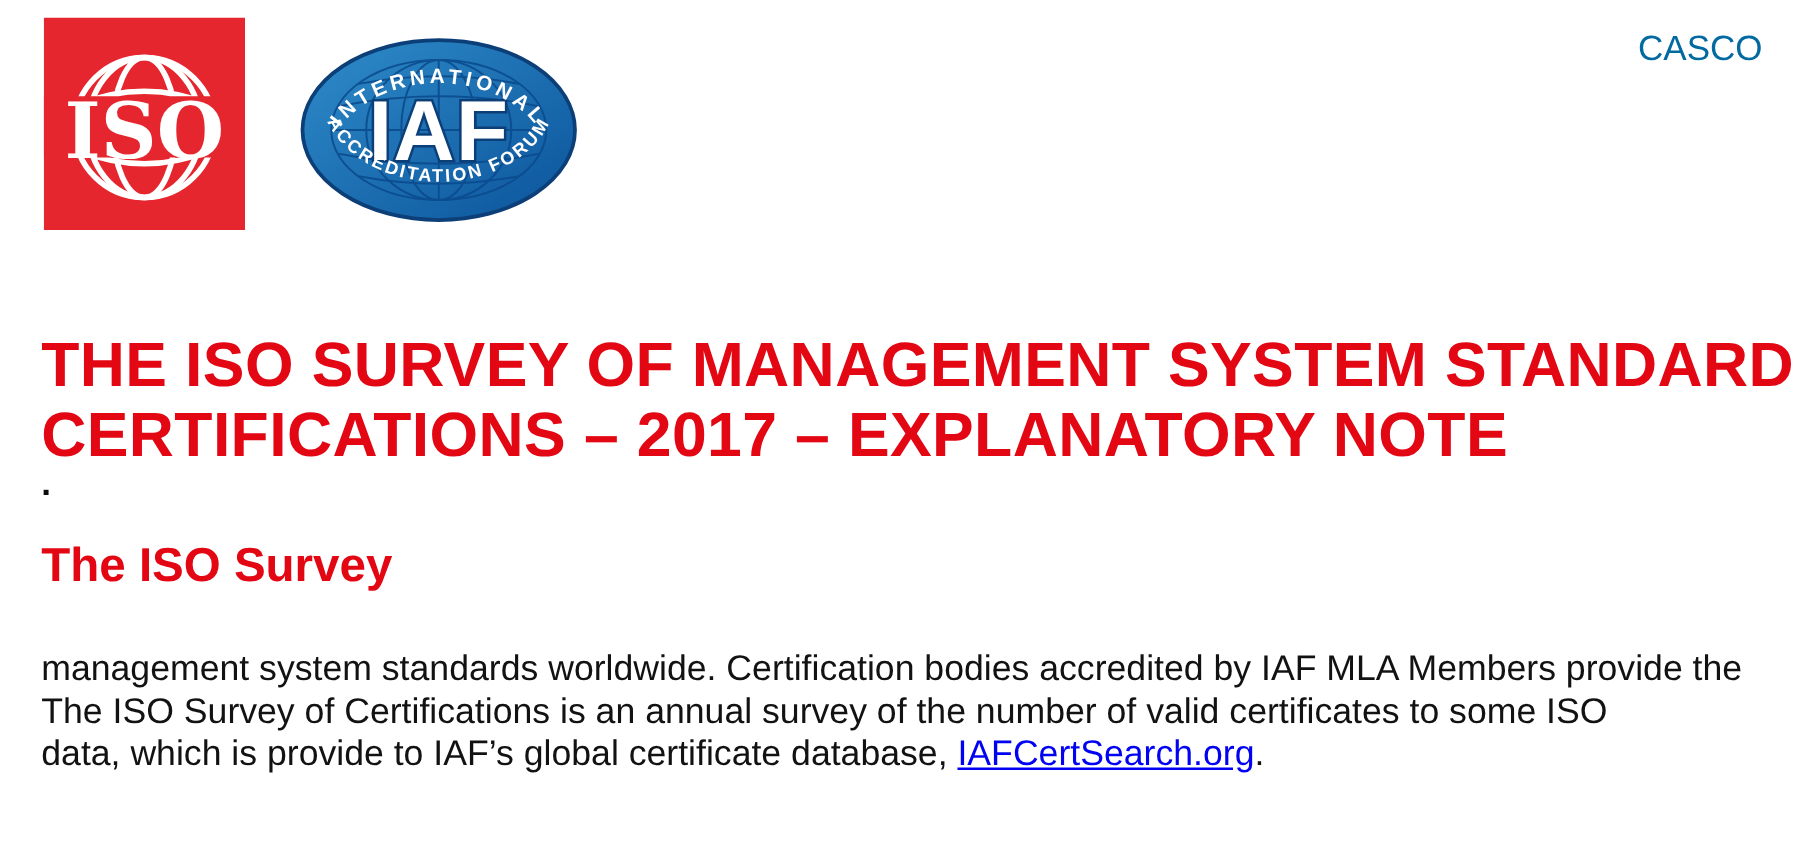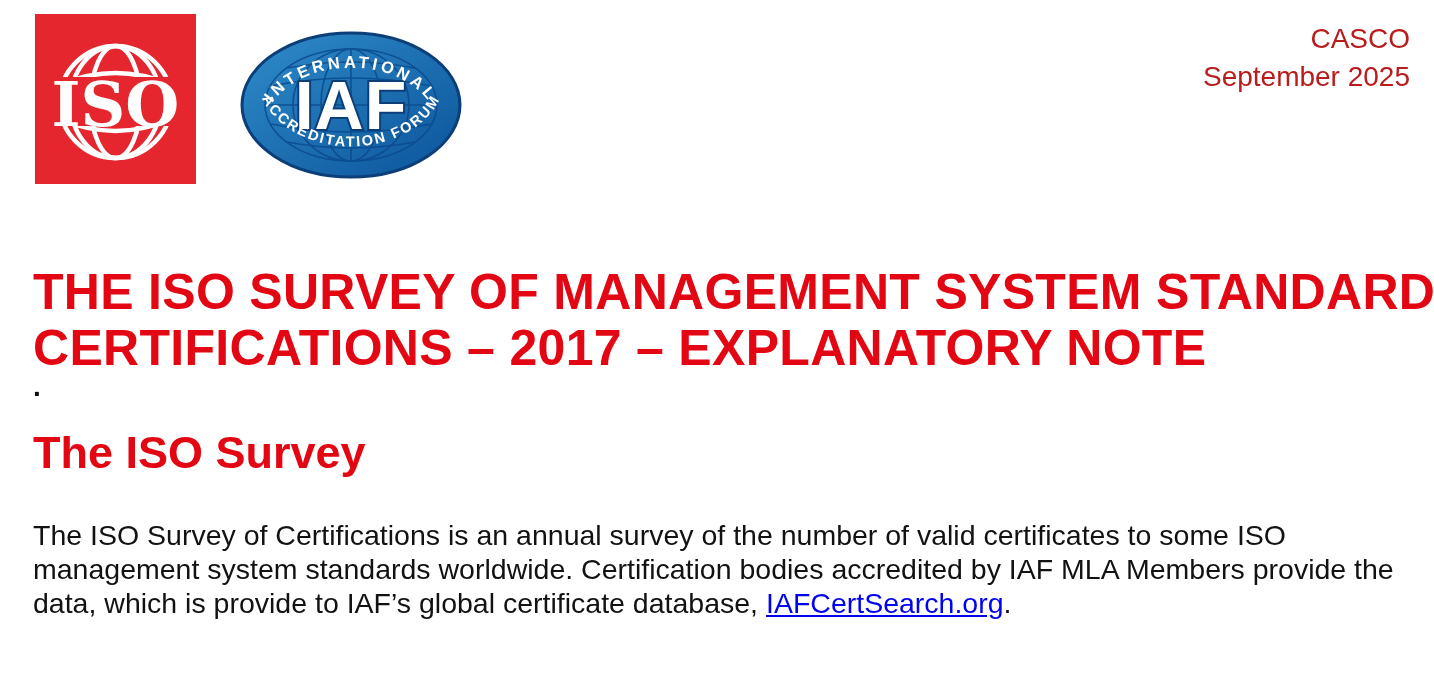--- a/index.html
+++ b/index.html
@@ -18,42 +18,42 @@
     align-items: flex-start;
     padding: 14px 24px 0 35px;
   }
   .logos { display: flex; gap: 43px; align-items: flex-end; }
   .iaf-wrap { margin-top: 14px; }
   .meta {
     text-align: right;
     font-size: 28px;
     line-height: 38px;
     padding-top: 6px;
-    color: #b91c1c;
+    color: #0369a1;
   }
   .content { padding: 0 24px 0 33px; }
   .doc-title {
     margin: 80px 0 0 0;
     color: #e30613;
     font-size: 50px;
     font-weight: bold;
     line-height: 56px;
     letter-spacing: 0.3px;
     white-space: nowrap;
   }
   .stray {
     font-size: 28px;
     line-height: 22px;
     color: #0d0d0d;
     font-weight: bold;
   }
   .section-heading {
     margin: 30px 0 0 0;
     color: #e30613;
-    font-size: 45px;
+    font-size: 38px;
     font-weight: bold;
     line-height: 50px;
     white-space: nowrap;
   }
   .para {
     margin-top: 40px;
     font-size: 28.5px;
     line-height: 34px;
     color: #121212;
   }
@@ -112,35 +112,34 @@
           </text>
           <text font-family="'Liberation Sans', sans-serif" font-weight="bold" font-size="14.5" fill="#ffffff" letter-spacing="2">
             <textPath href="#arcBot" startOffset="50%" text-anchor="middle">ACCREDITATION FORUM</textPath>
           </text>
         </svg>
       </div>
     </div>
 
     <div class="meta">
       <div>CASCO</div>
-      <div>September 2025</div>
     </div>
   </div>
 
   <div class="content">
 
     <h1 class="doc-title">
       <div>THE ISO SURVEY OF MANAGEMENT SYSTEM STANDARD</div>
       <div>CERTIFICATIONS – 2017 – EXPLANATORY NOTE</div>
     </h1>
 
     <div class="stray">.</div>
 
     <h2 class="section-heading">The ISO Survey</h2>
 
     <div class="para">
+      <div class="pline">management system standards worldwide. Certification bodies accredited by IAF MLA Members provide the</div>
       <div class="pline">The ISO Survey of Certifications is an annual survey of the number of valid certificates to some ISO</div>
-      <div class="pline">management system standards worldwide. Certification bodies accredited by IAF MLA Members provide the</div>
       <div class="pline"><span>data, which is provide to IAF’s global certificate database, </span><a href="#">IAFCertSearch.org</a><span>.</span></div>
     </div>
 
   </div>
 </div>
 
 </body></html>

